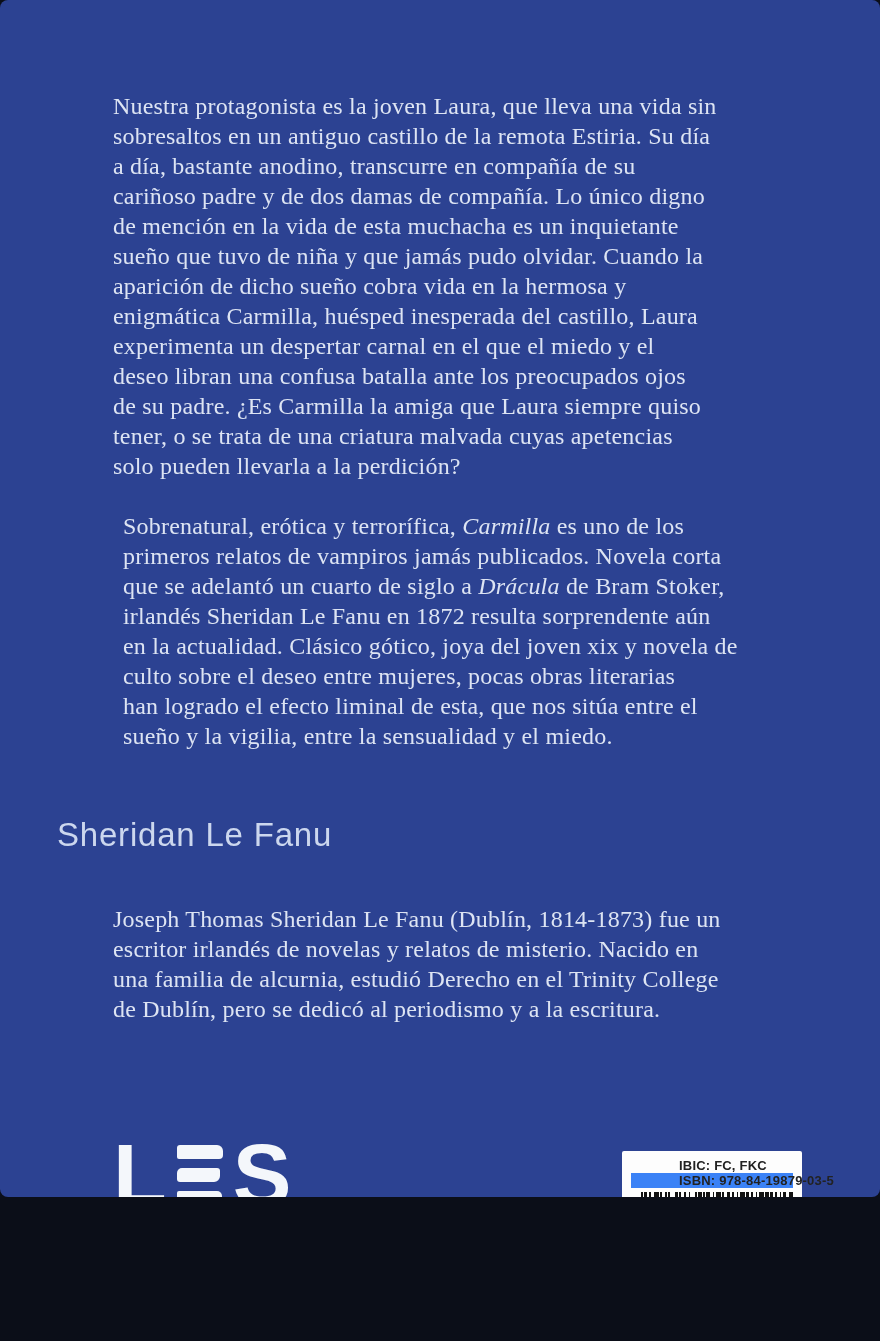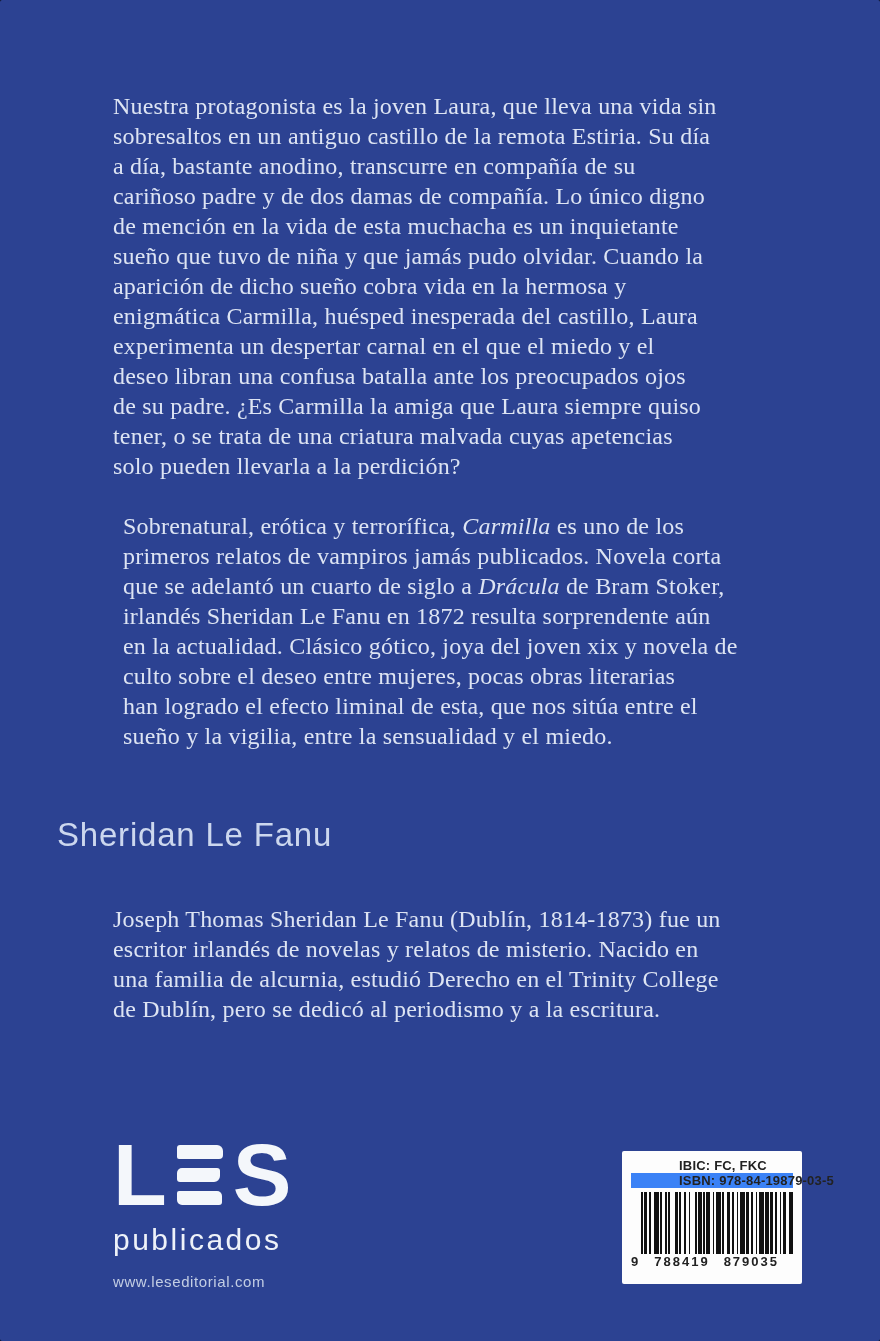--- a/index.html
+++ b/index.html
@@ -1,20 +1,20 @@
 <!DOCTYPE html>
 <html><head>
 <meta charset="utf-8">
 <style>
   html,body{margin:0;padding:0;background:#0b0e18;}
   .cover{
     position:relative;
-    width:880px;height:1341px;
+    width:880px;height:1197px;
     background:#2c4292;
-    border-radius:2px;
+    border-radius:8px;
     overflow:hidden;
     font-family:"Liberation Serif","DejaVu Serif",serif;
   }
   
   .textblock{
     position:absolute;
     color:#dde4f3;
     font-size:24px;
     line-height:30px;
     letter-spacing:0.2px;

